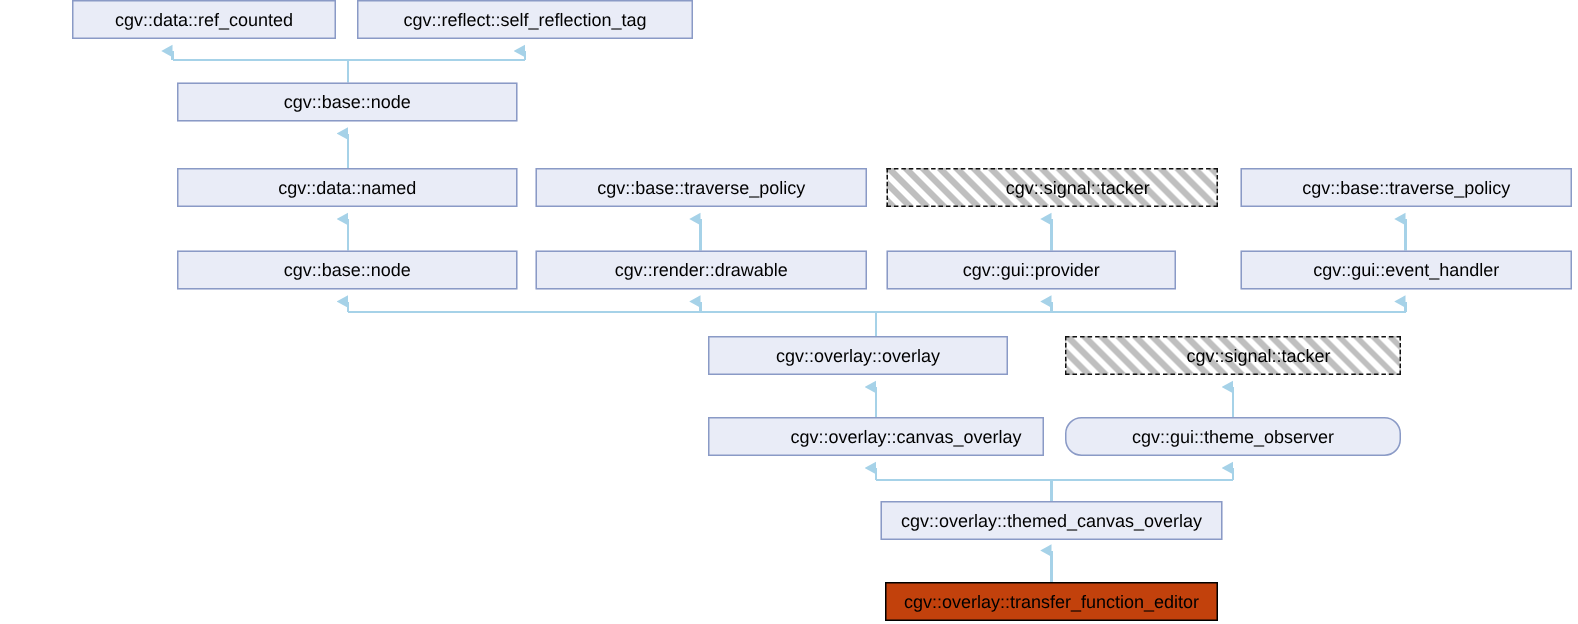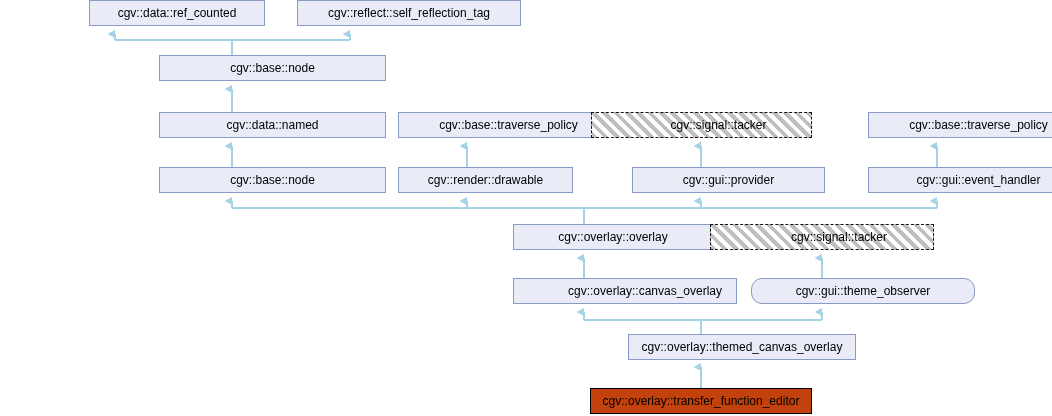--- a/index.html
+++ b/index.html
@@ -22,21 +22,20 @@
     line-height:24px;
     text-align:center;
     font-size:12px;
     color:#000000;
     white-space:nowrap;
     overflow:hidden;
   }
   .node.normal{
     background:#e9ecf7;
     border:1px solid #8a9ac6;
-    margin-left:41px;
   }
   .node.current{
     background:#c2410c;
     border:1px solid #000000;
   }
   .node.hatched{
     border:1px dashed #111111;
     background-color:#ffffff;
     background-image:repeating-linear-gradient(
         45deg,
@@ -119,42 +118,42 @@
         <path d="M701,388 L701,367" marker-end="url(#arrowUp)"></path>
       </g>
 
     </g>
   </svg>
 
   <div id="nodes">
       <div class="node normal" style="left: 48px; top: 0px; width: 176px;">
         <span class="label">cgv::data::ref_counted</span>
       </div>
-      <div class="node normal" style="left: 256px; top: 0px; width: 224px;">
+      <div class="node normal" style="left: 238px; top: 0px; width: 224px;">
         <span class="label">cgv::reflect::self_reflection_tag</span>
       </div>
       <div class="node normal" style="left: 118px; top: 55px; width: 227px;">
         <span class="label">cgv::base::node</span>
       </div>
       <div class="node normal" style="left: 118px; top: 112px; width: 227px;">
         <span class="label">cgv::data::named</span>
       </div>
       <div class="node normal" style="left: 357px; top: 112px; width: 221px;">
         <span class="label">cgv::base::traverse_policy</span>
       </div>
       <div class="node hatched" style="left: 591px; top: 112px; width: 221px;">
         <span class="label">cgv::signal::tacker</span>
       </div>
       <div class="node normal" style="left: 827px; top: 112px; width: 221px;">
         <span class="label">cgv::base::traverse_policy</span>
       </div>
       <div class="node normal" style="left: 118px; top: 167px; width: 227px;">
         <span class="label">cgv::base::node</span>
       </div>
-      <div class="node normal" style="left: 357px; top: 167px; width: 175px;">
+      <div class="node normal" style="left: 357px; top: 167px; width: 221px;">
         <span class="label">cgv::render::drawable</span>
       </div>
       <div class="node normal" style="left: 591px; top: 167px; width: 193px;">
         <span class="label">cgv::gui::provider</span>
       </div>
       <div class="node normal" style="left: 827px; top: 167px; width: 221px;">
         <span class="label">cgv::gui::event_handler</span>
       </div>
       <div class="node normal" style="left: 472px; top: 224px; width: 200px;">
         <span class="label">cgv::overlay::overlay</span>

